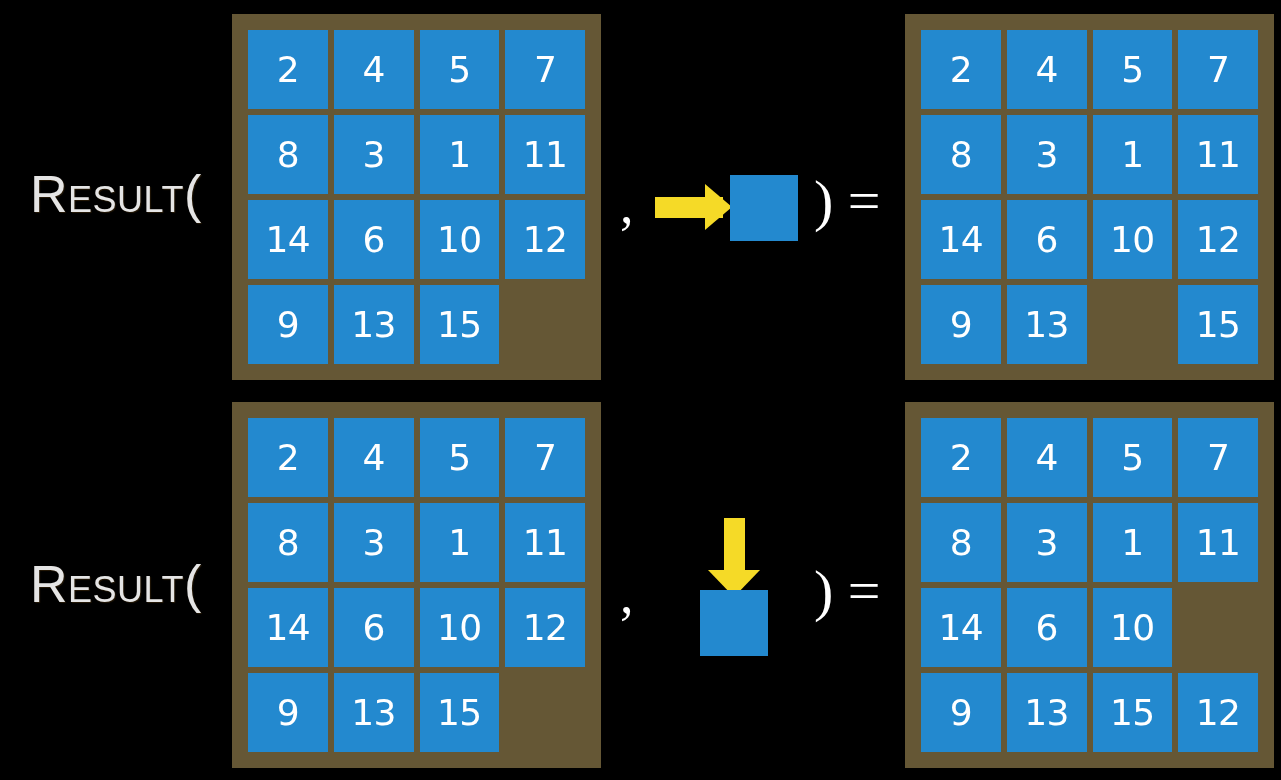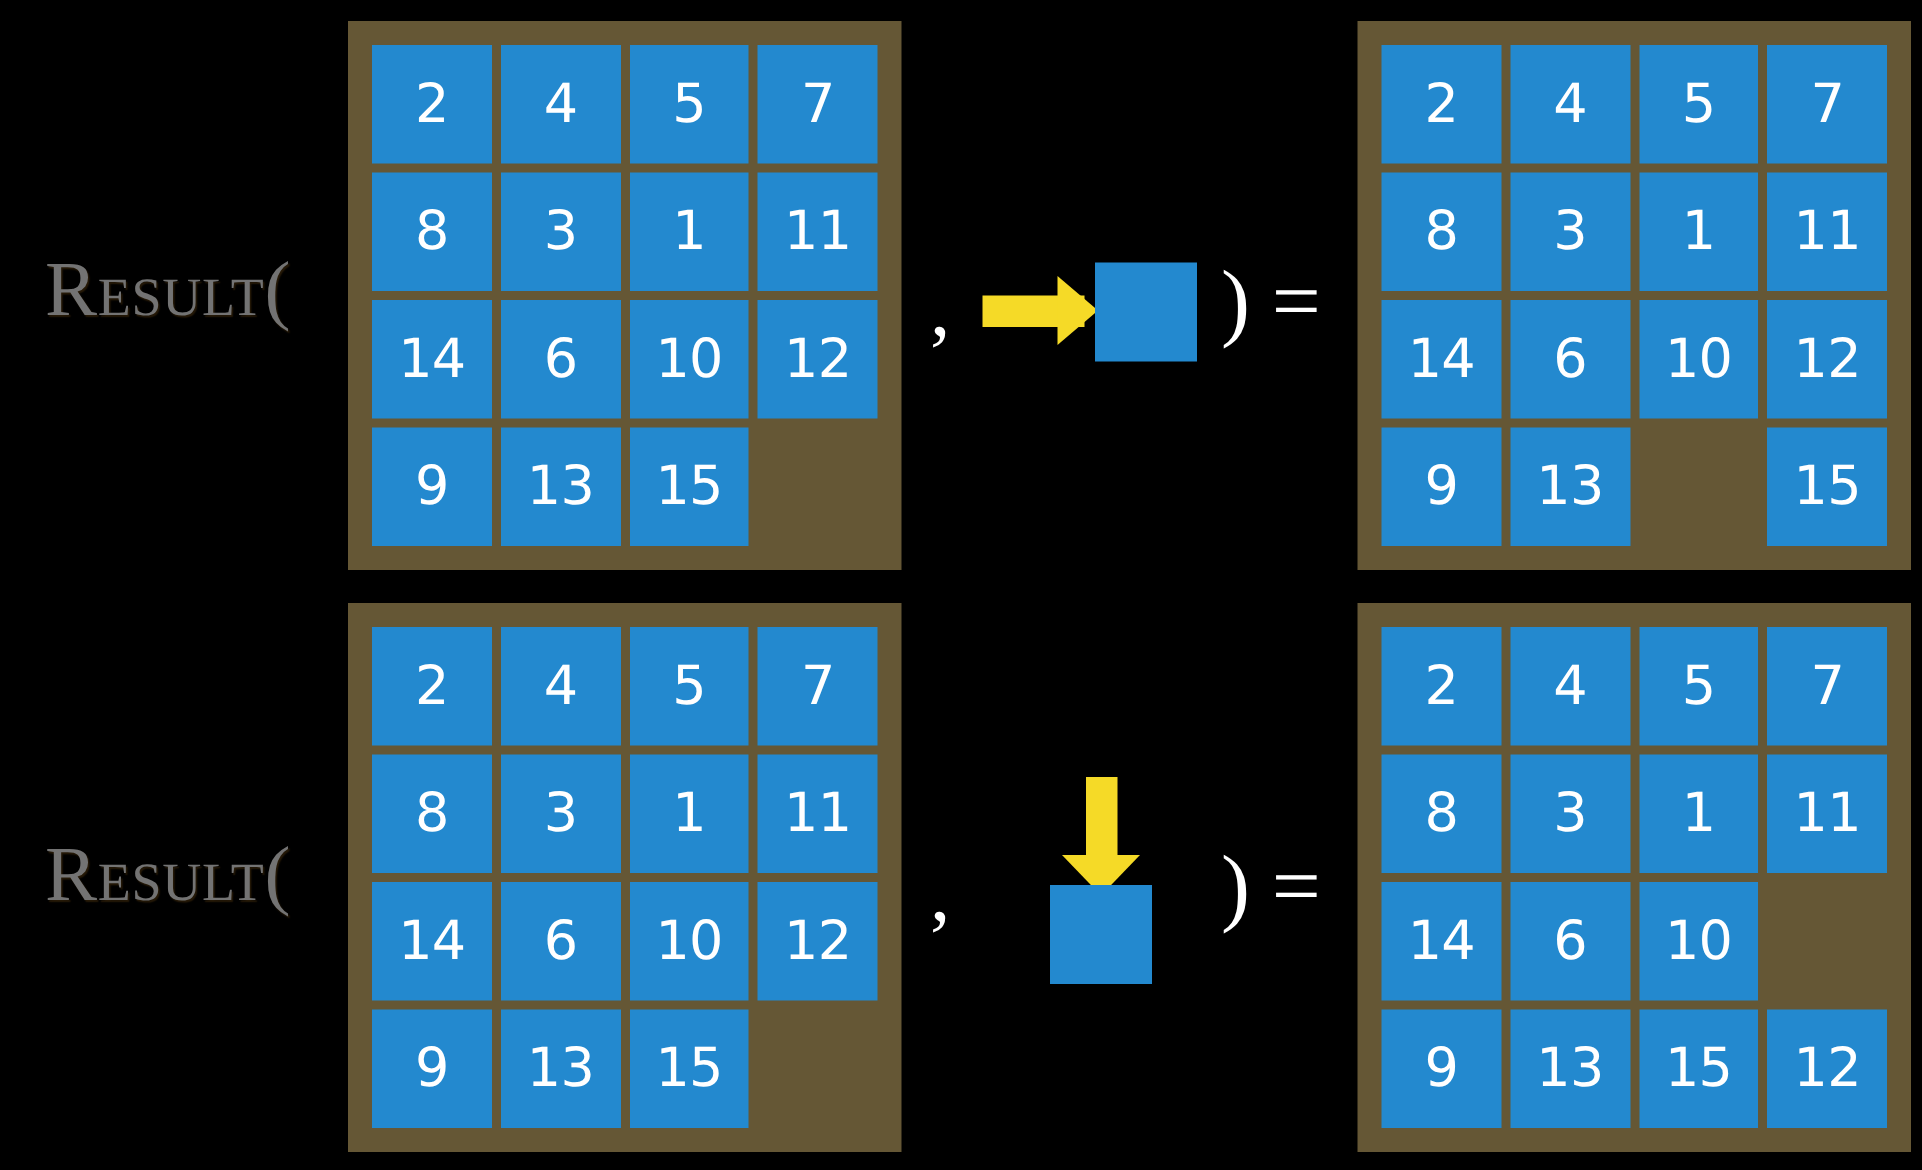--- a/index.html
+++ b/index.html
@@ -29,22 +29,22 @@
     height: 390px;
   }
   .row-top    { top: 0px; }
   .row-bottom { top: 390px; }
 
   
   .result-label {
     position: absolute;
     left: 30px;
     top: 168px;
-    color: #737373;
-    font-family: Liberation Serif, serif;
+    color: #e5e5e5;
+    font-family: Liberation Sans, sans-serif;
     font-variant: small-caps;
     font-size: 52px;
     line-height: 1;
     letter-spacing: 0.5px;
     white-space: nowrap;
     text-shadow: 1px 1px 1px rgba(60,40,10,0.65);
   }
 
   
   .comma {

